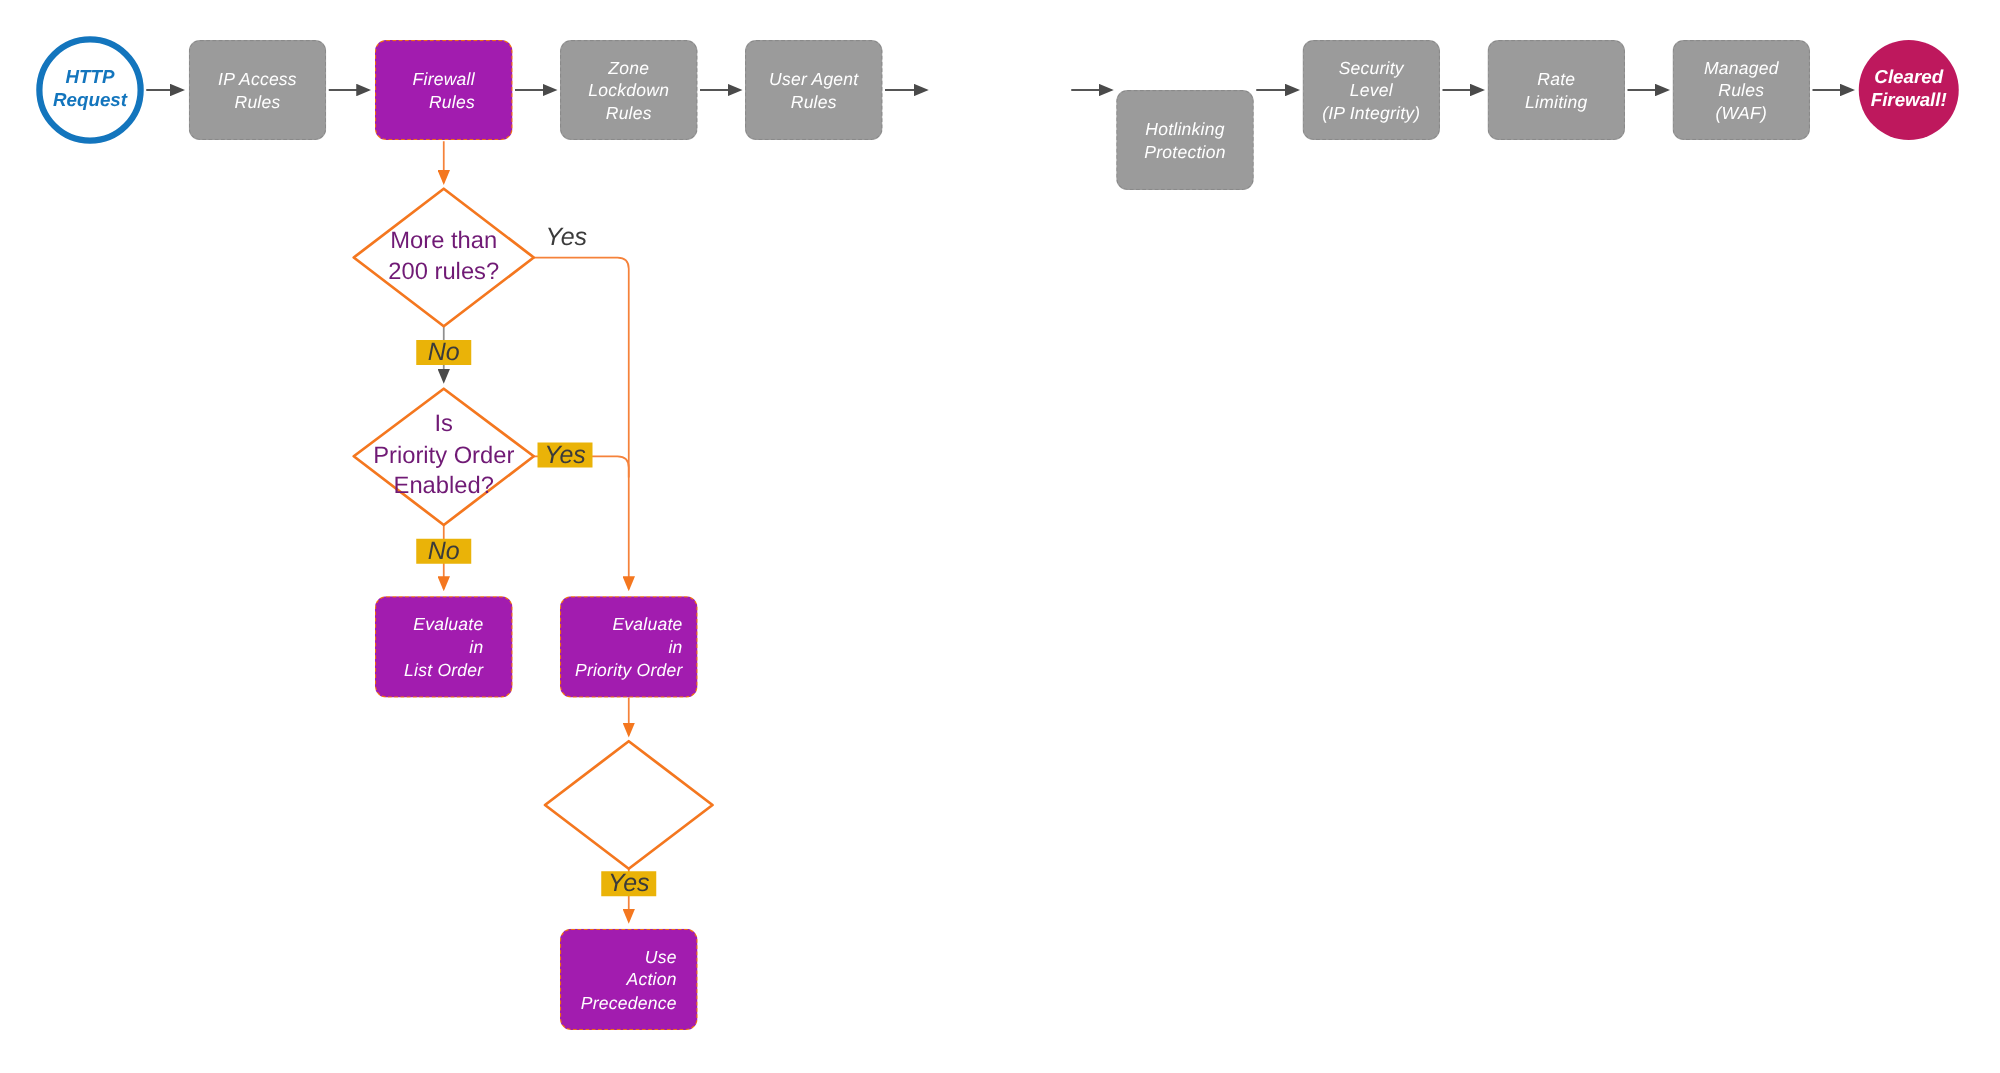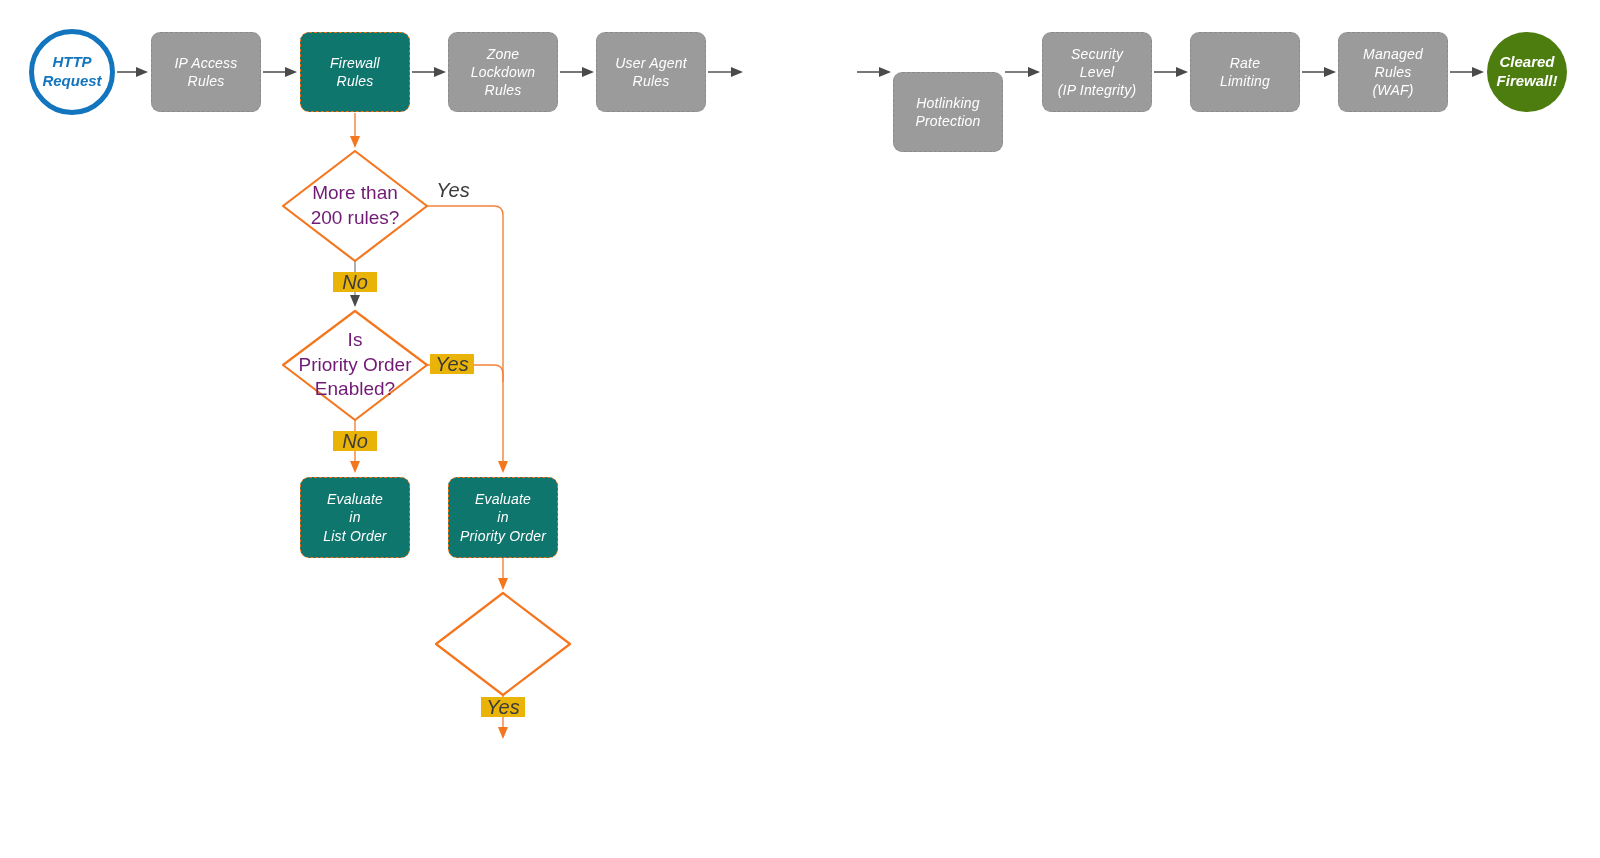--- a/index.html
+++ b/index.html
@@ -37,40 +37,41 @@
     font-size: 14px;
     line-height: 1.3;
     letter-spacing: 0.2px;
   }
   .gray-box {
     background: #9B9B9B;
     color: #ffffff;
     border: 1px dashed #8a8a8a;
   }
   .orange-box {
-    background: #0f766e;
+    background: #a21caf;
     color: #ffffff;
     border: 1px dashed #ed6f12;
+    text-align: right;
   }
   .circle {
     border-radius: 50%;
     font-style: italic;
     font-weight: bold;
     font-size: 15px;
     line-height: 1.25;
   }
   .circle.start {
     width: 86px; height: 86px;
     background: #ffffff;
     border: 5px solid #1375BD;
     color: #1375BD;
   }
   .circle.end {
     width: 80px; height: 80px;
-    background: #4d7c0f;
+    background: #be185d;
     color: #ffffff;
   }
   .diamond-label {
     font-size: 19px;
     color: #701a75;
     line-height: 1.3;
   }
   .edge-label {
     font-style: italic;
     font-size: 20px;
@@ -170,20 +171,23 @@
 
 
   <div class="node pill orange-box" style="left:300px; top:477px; height:81px;">Evaluate
 in
 List Order</div>
 
   <div class="node pill orange-box" style="left:448px; top:477px; height:81px;">Evaluate
 in
 Priority Order</div>
 
+  <div class="node pill orange-box" style="left:448px; top:743px; height:81px;">Use
+Action
+Precedence</div>
 
   <div class="node edge-label" style="left:431px; top:180px; width:44px; height:20px;">Yes</div>
 
   <div class="node edge-label on-line" style="left:333px; top:272px; width:44px; height:20px;">No</div>
 
   <div class="node edge-label on-line" style="left:430px; top:354px; width:44px; height:20px;">Yes</div>
 
   <div class="node edge-label on-line" style="left:333px; top:431px; width:44px; height:20px;">No</div>
 
   <div class="node edge-label on-line" style="left:481px; top:697px; width:44px; height:20px;">Yes</div>

